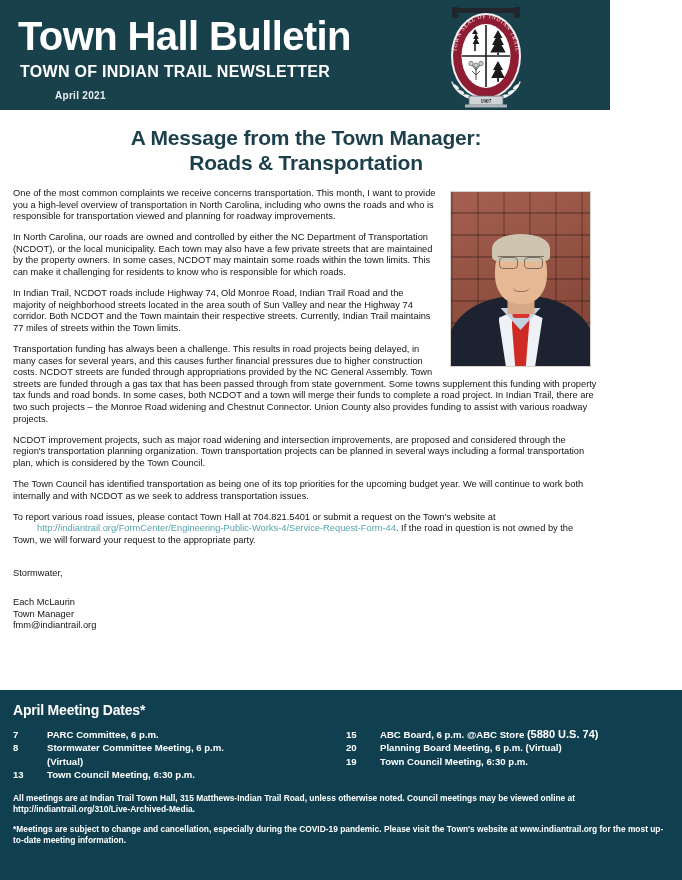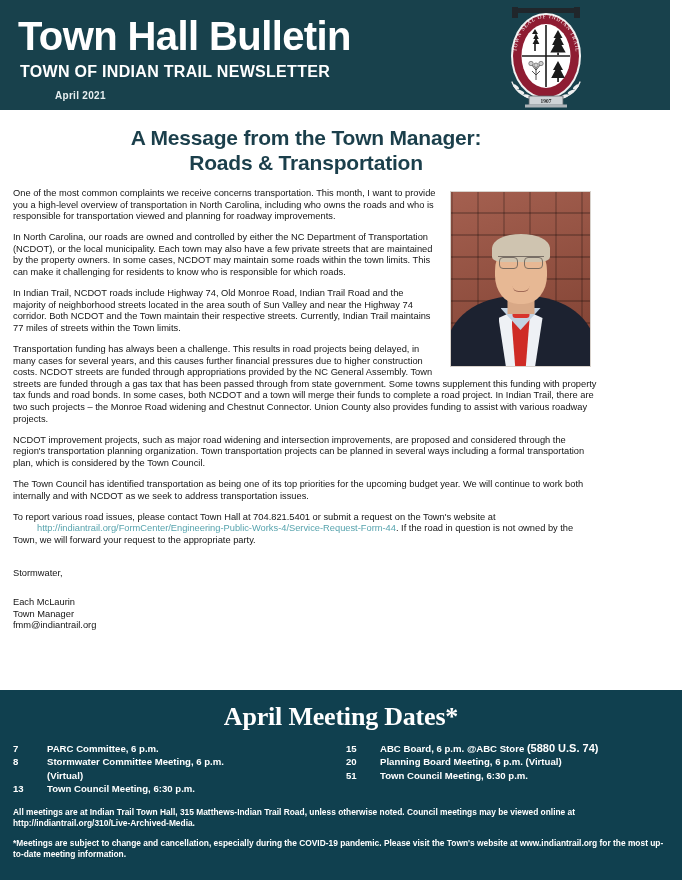--- a/index.html
+++ b/index.html
@@ -16,21 +16,21 @@
     position: relative;
     width: 682px;
     height: 880px;
     overflow: hidden;
     background: #ffffff;
   }
 
   
   .masthead {
     position: relative;
-    width: 670px;
+    width: 610px;
     height: 110px;
     background: #18414c;
     box-sizing: border-box;
   }
   .masthead-text {
     position: absolute;
     left: 18px;
     top: 14px;
   }
   .mast-title {
@@ -263,27 +263,26 @@
     left: 0;
     bottom: 0;
     width: 682px;
     height: 190px;
     background: #10404f;
     color: #ffffff;
     box-sizing: border-box;
     padding: 9px 13px 0 13px;
   }
   .meet-title {
-    text-align: center;
-    font-size: 26px;
+    text-align: left;
+    font-size: 14px;
     font-weight: bold;
     margin: 3px 0 10px 0;
     letter-spacing: -0.2px;
     color: #ffffff;
-    font-family: Liberation Serif, serif;
   }
   .meet-cols {
     display: flex;
     gap: 0;
   }
   .meet-col { width: 50%; }
   .meet-col.right { padding-left: 10px; }
   .meet-row {
     display: flex;
     font-size: 9.6px;
@@ -455,21 +454,21 @@
       <div class="meet-col right">
         <div class="meet-row">
           <div class="meet-day">15</div>
           <div class="meet-desc"><span>ABC Board, 6 p.m. @ABC Store </span><span class="small">(5880 U.S. 74)</span></div>
         </div>
         <div class="meet-row">
           <div class="meet-day">20</div>
           <div class="meet-desc"><span>Planning Board Meeting, 6 p.m. (Virtual)</span><span class="small"></span></div>
         </div>
         <div class="meet-row">
-          <div class="meet-day">51</div>
+          <div class="meet-day">19</div>
           <div class="meet-desc"><span>Town Council Meeting, 6:30 p.m.</span><span class="small"></span></div>
         </div>
       </div>
     </div>
 
     <div class="notes">
       <p class="note">All meetings are at Indian Trail Town Hall, 315 Matthews-Indian Trail Road, unless otherwise noted. Council meetings may be viewed online at http://indiantrail.org/310/Live-Archived-Media.</p>
       <p class="note">*Meetings are subject to change and cancellation, especially during the COVID-19 pandemic. Please visit the Town's website at www.indiantrail.org for the most up-to-date meeting information.</p>
     </div>
   </div>

